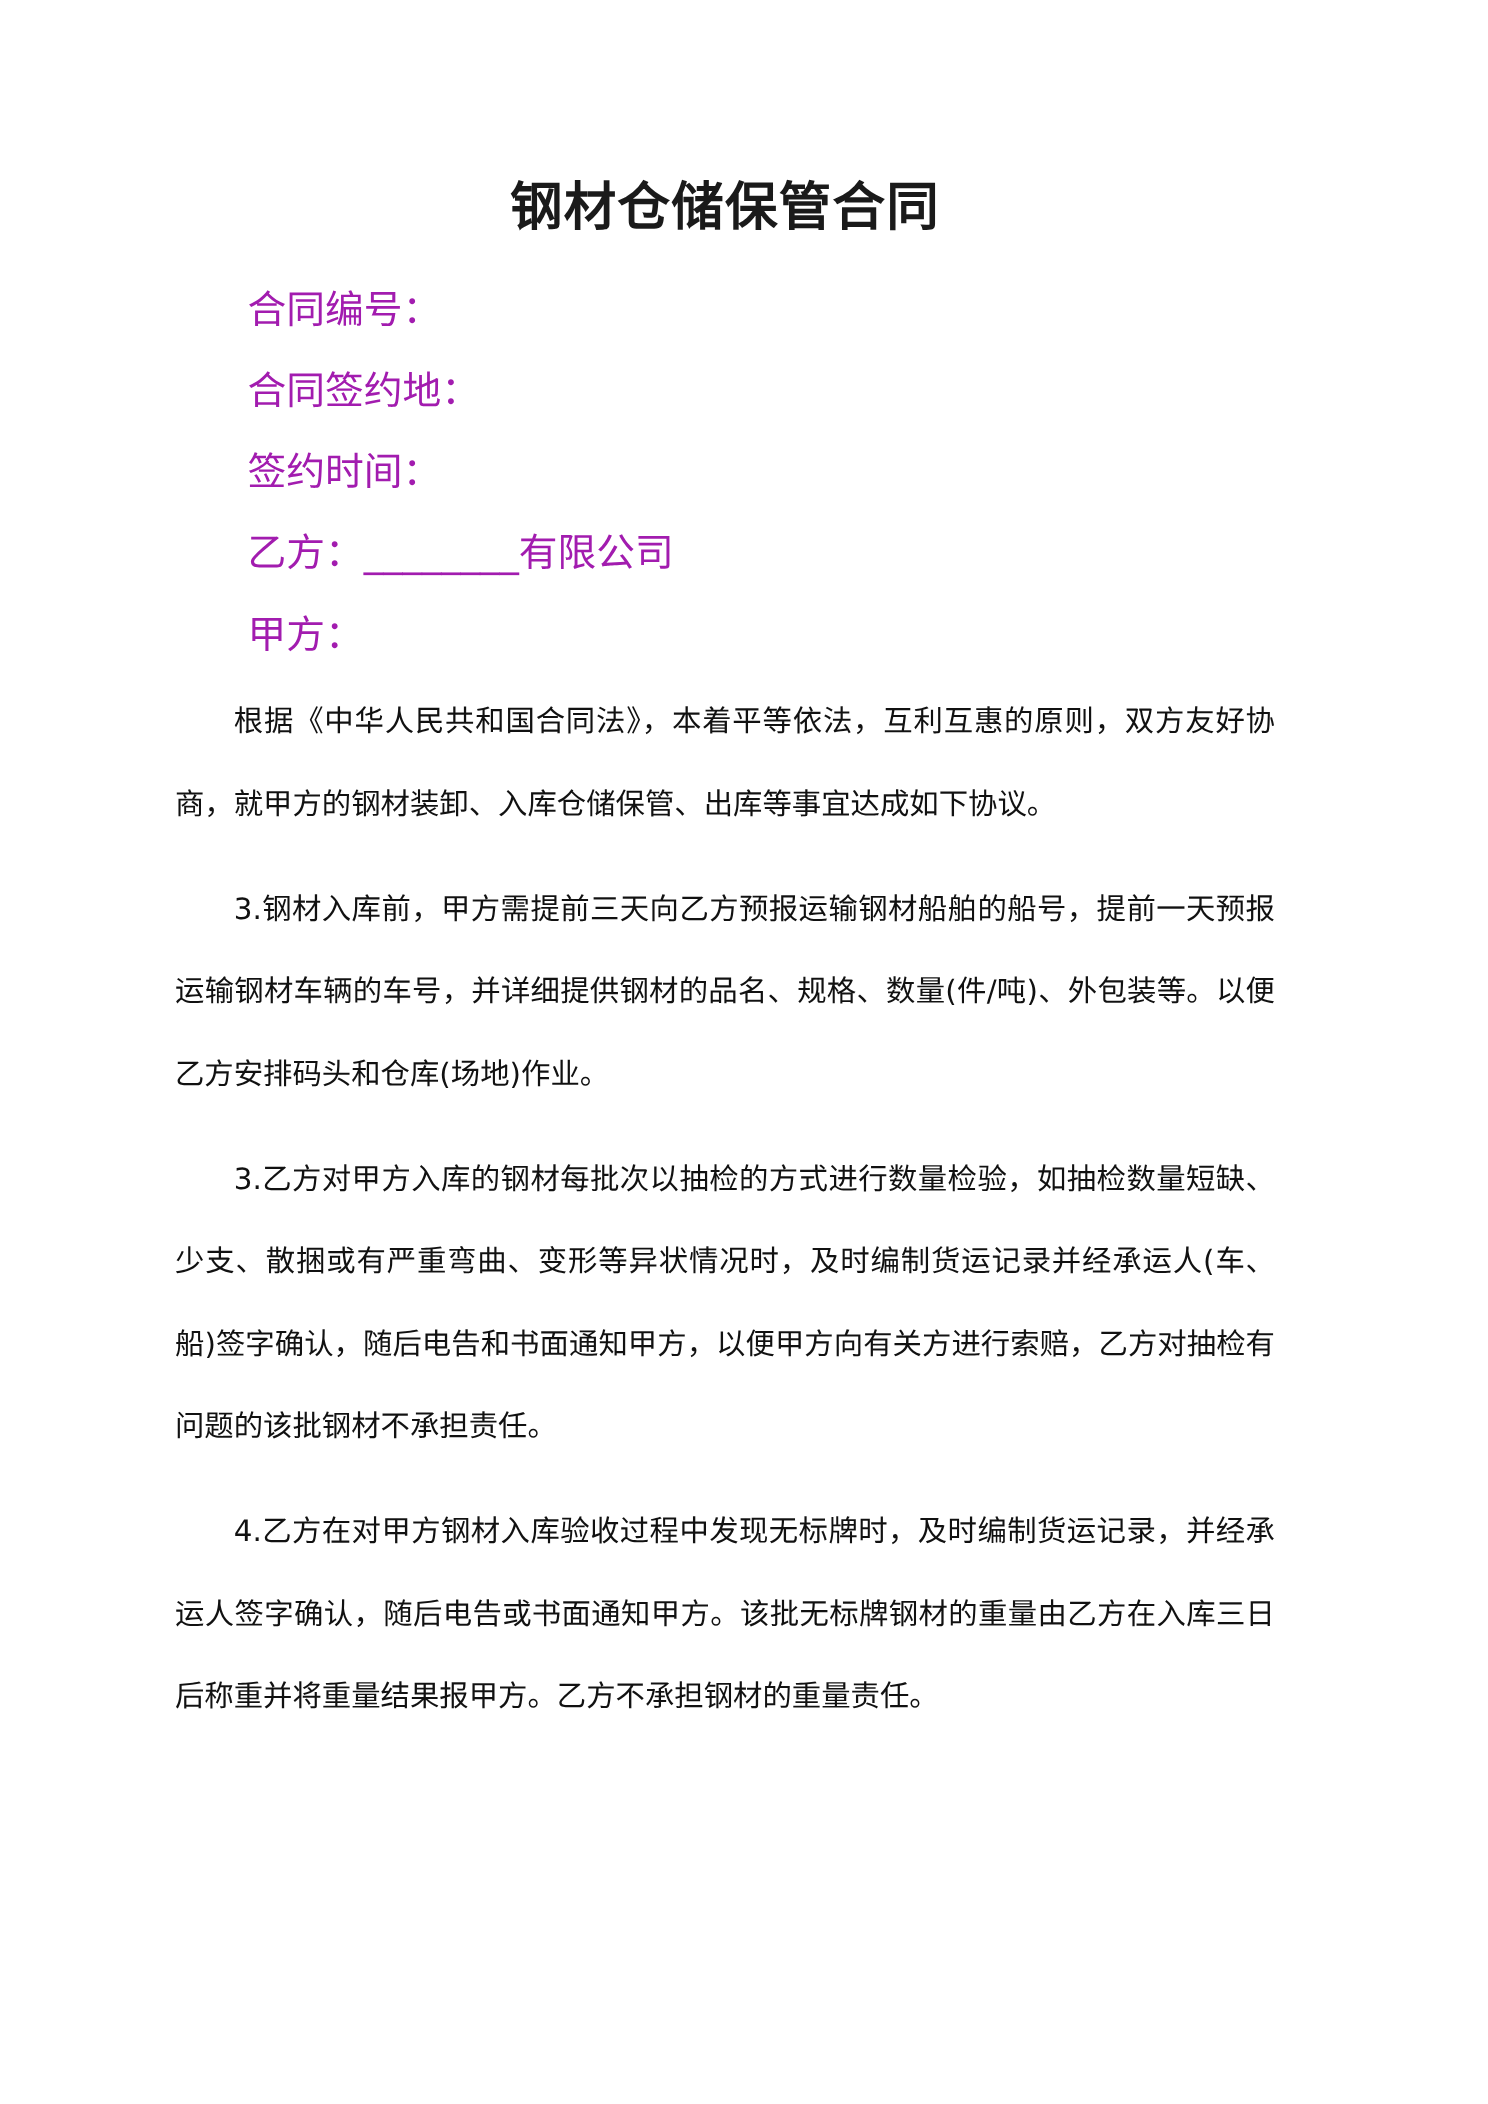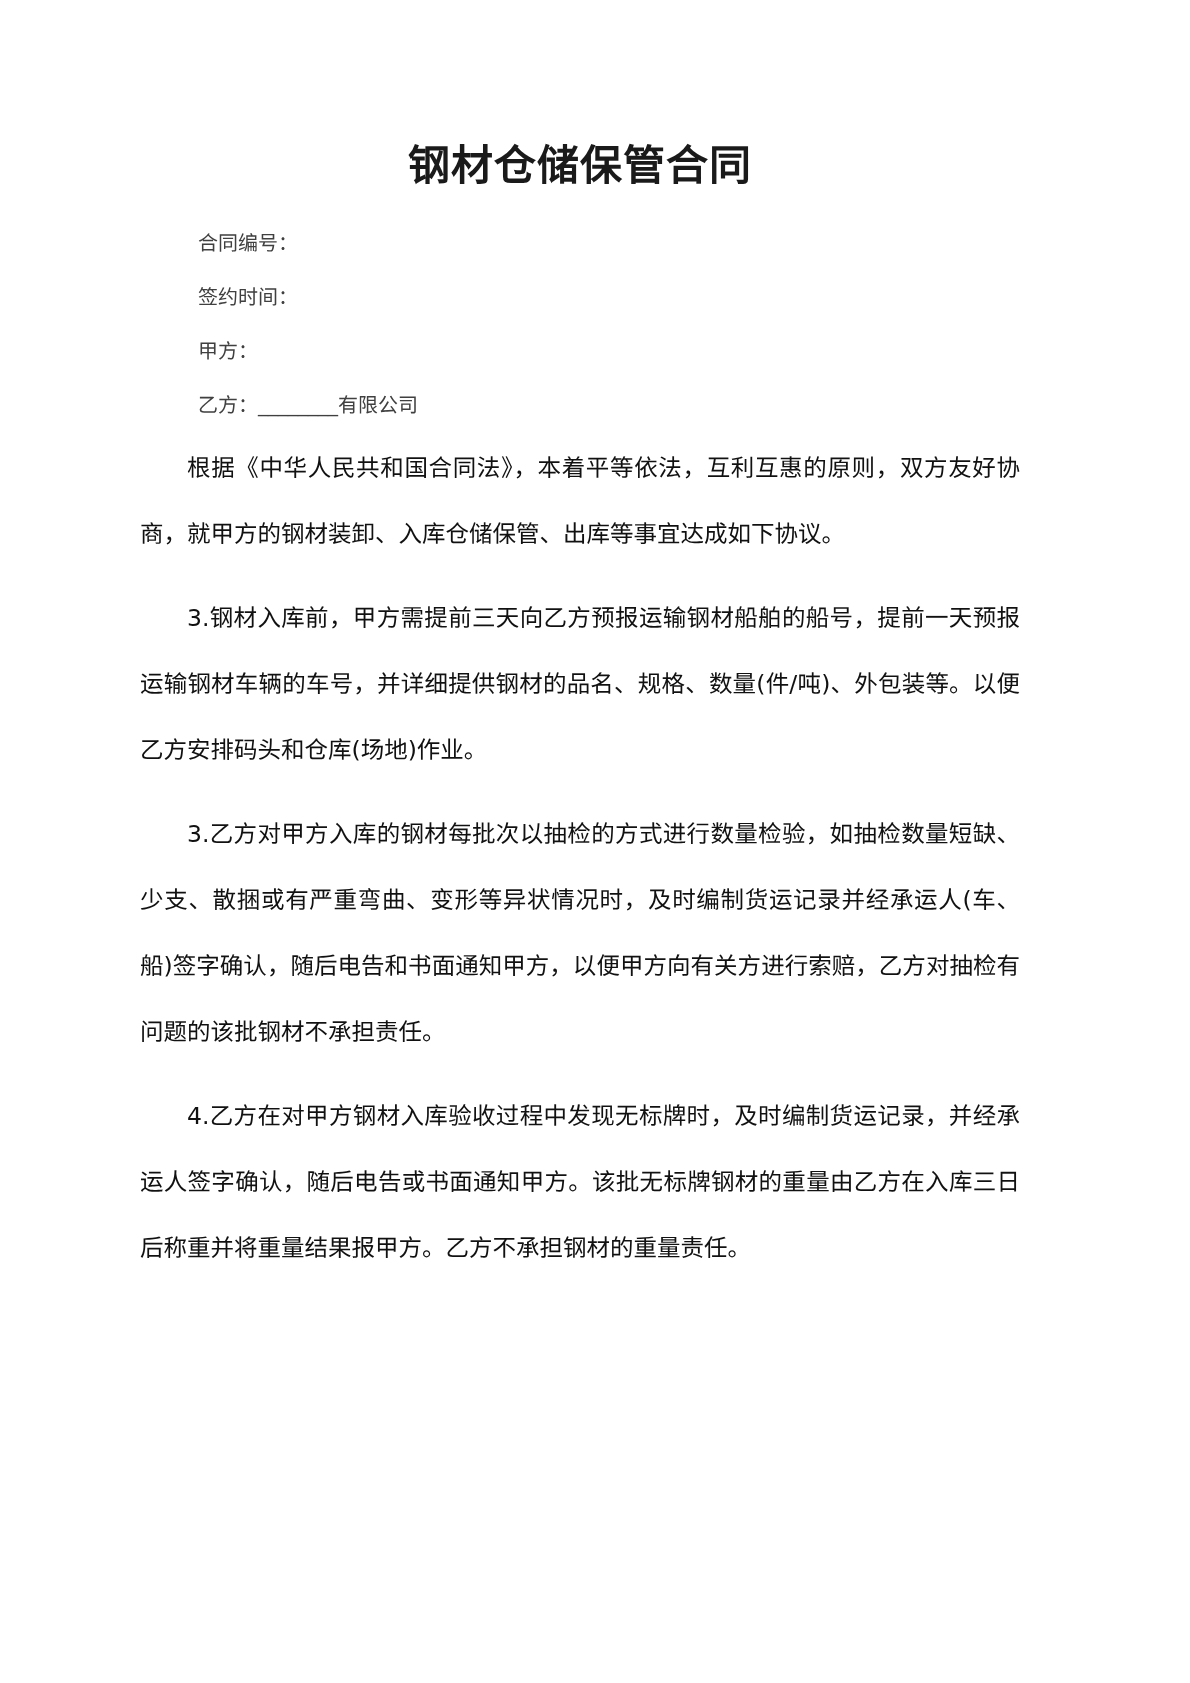--- a/index.html
+++ b/index.html
@@ -32,26 +32,26 @@
     font-weight: bold;
     text-align: center;
     letter-spacing: 1px;
     margin: 0;
     padding-top: 138px;
     padding-bottom: 0;
     line-height: 1.25;
     color: #1a1a1a;
   }
   .field-line {
-    font-size: 20px;
+    font-size: 31px;
     line-height: 1.0;
     margin: 0;
     padding-top: 34px;
     padding-left: 58px;
-    color: #404040;
+    color: #a21caf;
     white-space: nowrap;
   }
   .field-line:first-of-type {
     padding-top: 40px;
   }
   .blank-fill {
     letter-spacing: 0px;
   }
   .para {
     font-size: 23.5px;
@@ -74,26 +74,27 @@
 </head>
 <body>
 
 <div class="page">
   <div class="doc-body">
 
     <h1 class="doc-title">钢材仓储保管合同</h1>
 
     <p class="field-line">合同编号：</p>
 
+    <p class="field-line">合同签约地：</p>
 
     <p class="field-line">签约时间：</p>
 
+    <p class="field-line"><span>乙方：</span><span class="blank-fill">________有限公司</span></p>
+
     <p class="field-line">甲方：</p>
-
-    <p class="field-line"><span>乙方：</span><span class="blank-fill">________有限公司</span></p>
 
     <p class="para">根据《中华人民共和国合同法》，本着平等依法，互利互惠的原则，双方友好协商，就甲方的钢材装卸、入库仓储保管、出库等事宜达成如下协议。</p>
 
 
     <p class="para tight">3.钢材入库前，甲方需提前三天向乙方预报运输钢材船舶的船号，提前一天预报运输钢材车辆的车号，并详细提供钢材的品名、规格、数量(件/吨)、外包装等。以便乙方安排码头和仓库(场地)作业。</p>
 
 
     <p class="para tight">3.乙方对甲方入库的钢材每批次以抽检的方式进行数量检验，如抽检数量短缺、少支、散捆或有严重弯曲、变形等异状情况时，及时编制货运记录并经承运人(车、船)签字确认，随后电告和书面通知甲方，以便甲方向有关方进行索赔，乙方对抽检有问题的该批钢材不承担责任。</p>
 
     <p class="para tight">4.乙方在对甲方钢材入库验收过程中发现无标牌时，及时编制货运记录，并经承运人签字确认，随后电告或书面通知甲方。该批无标牌钢材的重量由乙方在入库三日后称重并将重量结果报甲方。乙方不承担钢材的重量责任。</p>

